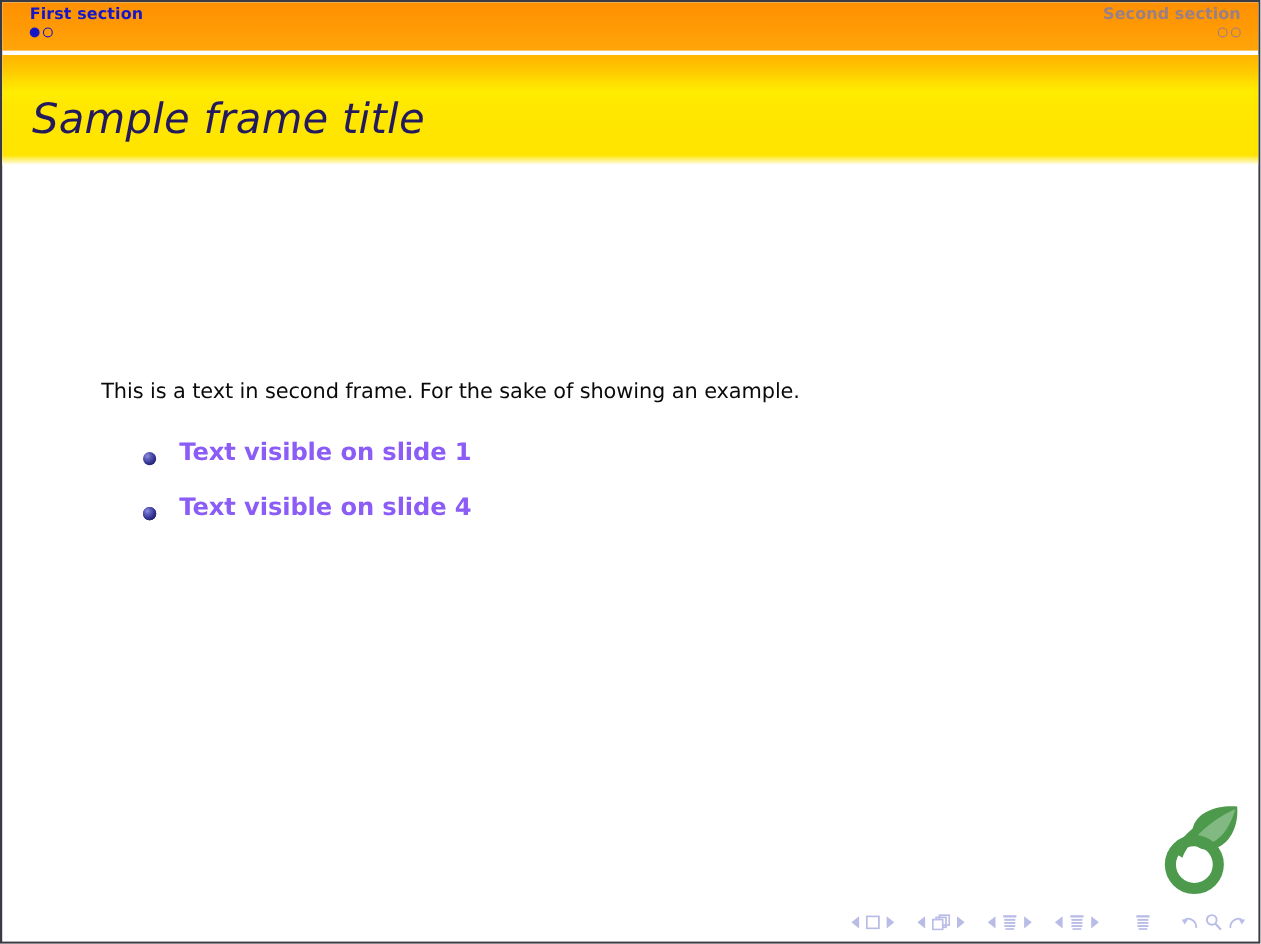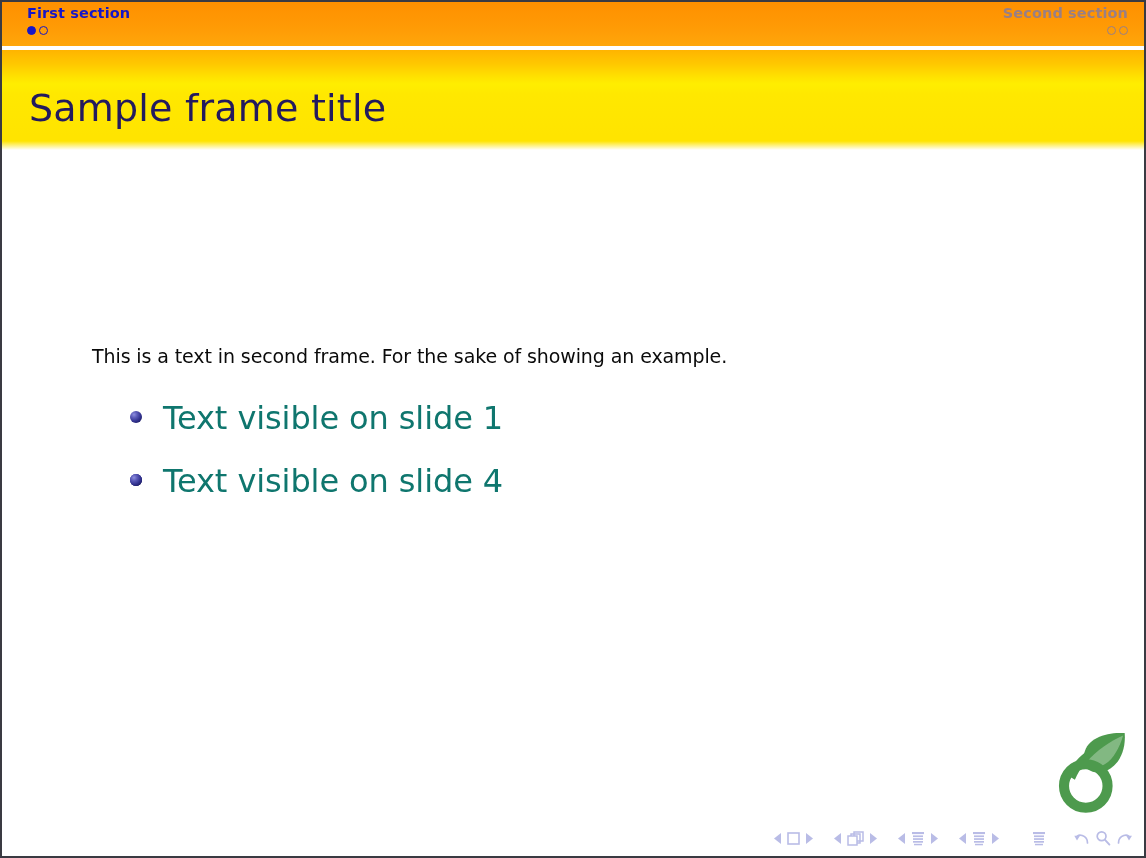--- a/index.html
+++ b/index.html
@@ -83,20 +83,21 @@
                 #ffffff 100%);
   }
   .frame-title {
     position: absolute;
     left: 27px;
     top: 36px;
     font-size: 38px;
     color: #231a5e;
     letter-spacing: 0.2px;
     white-space: nowrap;
+    font-style: italic;
   }
 
   
   .body {
     position: absolute;
     left: 0;
     top: 148px;
     width: 100%;
     height: 710px;
     color: #000000;
@@ -115,24 +116,25 @@
     left: 124px;
     top: 249px;
     margin: 0;
     padding: 0;
     list-style: none;
   }
   .bullets li {
     position: relative;
     padding-left: 37px;
     margin-bottom: 25px;
-    font-size: 32px;
-    color: #0f766e;
+    font-size: 22px;
+    color: #8b5cf6;
     white-space: nowrap;
     letter-spacing: -0.1px;
+    font-weight: bold;
   }
   .ball {
     position: absolute;
     left: 4px;
     top: 12px;
     width: 12px;
     height: 12px;
     border-radius: 50%;
     background: radial-gradient(circle at 33% 30%,
                 #8e8ede 0%,

